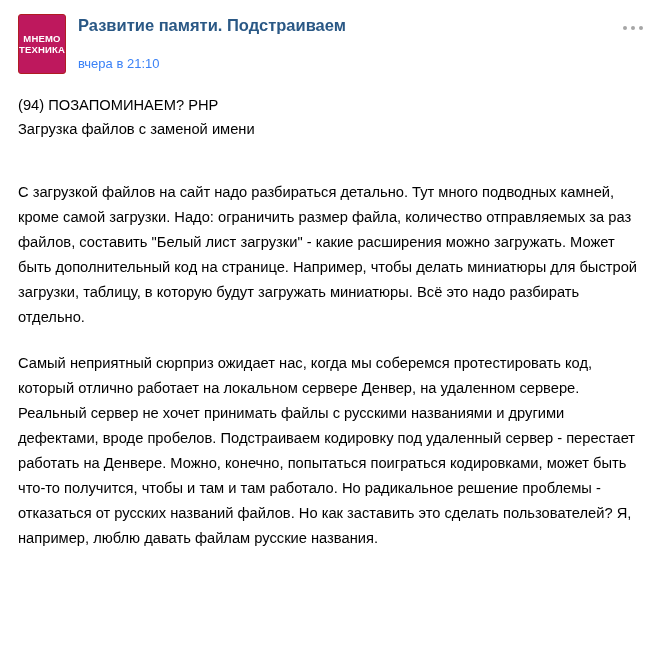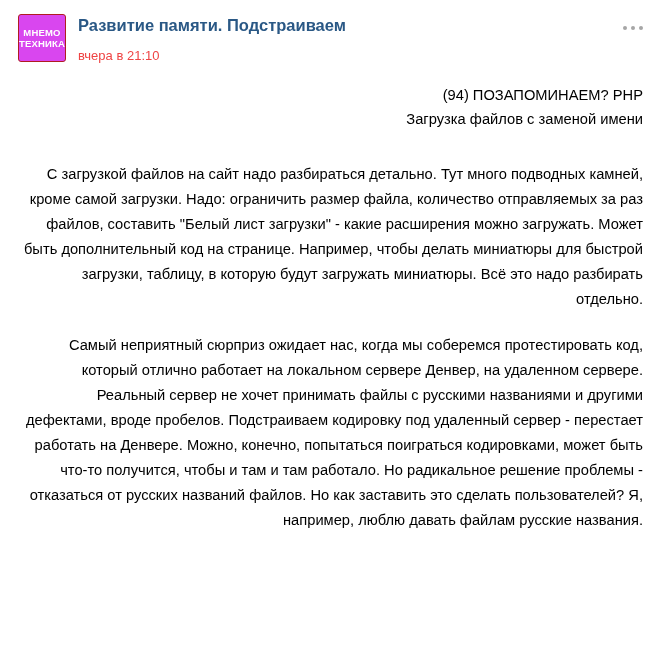--- a/index.html
+++ b/index.html
@@ -20,23 +20,23 @@
     padding: 14px 18px 0 18px;
   }
   .post-header {
     display: flex;
     align-items: flex-start;
     position: relative;
     min-height: 46px;
   }
   .avatar {
     width: 48px;
-    height: 48px;
+    height: 60px;
     flex: 0 0 48px;
-    background: #d946ef;
+    background: #be185d;
     border-radius: 3px;
     display: flex;
     flex-direction: column;
     align-items: center;
     justify-content: center;
     color: #ffffff;
     font-family: "Liberation Sans", sans-serif;
     font-weight: bold;
     font-size: 9.5px;
     line-height: 11px;
@@ -57,23 +57,23 @@
   .group-title {
     font-size: 16.5px;
     font-weight: bold;
     color: #2a5885;
     line-height: 20px;
     white-space: nowrap;
     overflow: hidden;
     text-overflow: ellipsis;
   }
   .post-date {
-    margin-top: 13px;
+    margin-top: 21px;
     font-size: 13px;
-    color: #ef4444;
+    color: #3b82f6;
     line-height: 16px;
   }
   .more-dots {
     position: absolute;
     right: 0;
     top: 12px;
     display: flex;
     gap: 4px;
     align-items: center;
     cursor: pointer;
@@ -83,36 +83,35 @@
     height: 4px;
     background: #a6a6a6;
     border-radius: 50%;
     display: block;
   }
   .post-body {
     margin-top: 20px;
     font-size: 14.7px;
     line-height: 21.5px;
     color: #000000;
-    text-align: right;
   }
   .lead-line {
     margin: 0 0 2px 0;
     line-height: 22px;
   }
   .lead-line.second {
     margin-bottom: 0;
   }
   .para {
     margin: 21px 0 0 0;
     line-height: 25px;
     color: #000000;
   }
   .para.first-para {
-    margin-top: 32px;
+    margin-top: 40px;
   }
 </style>
 </head>
 <body>
 
 <div class="post">
 
   <div class="post-header">
 
     <div class="avatar">

